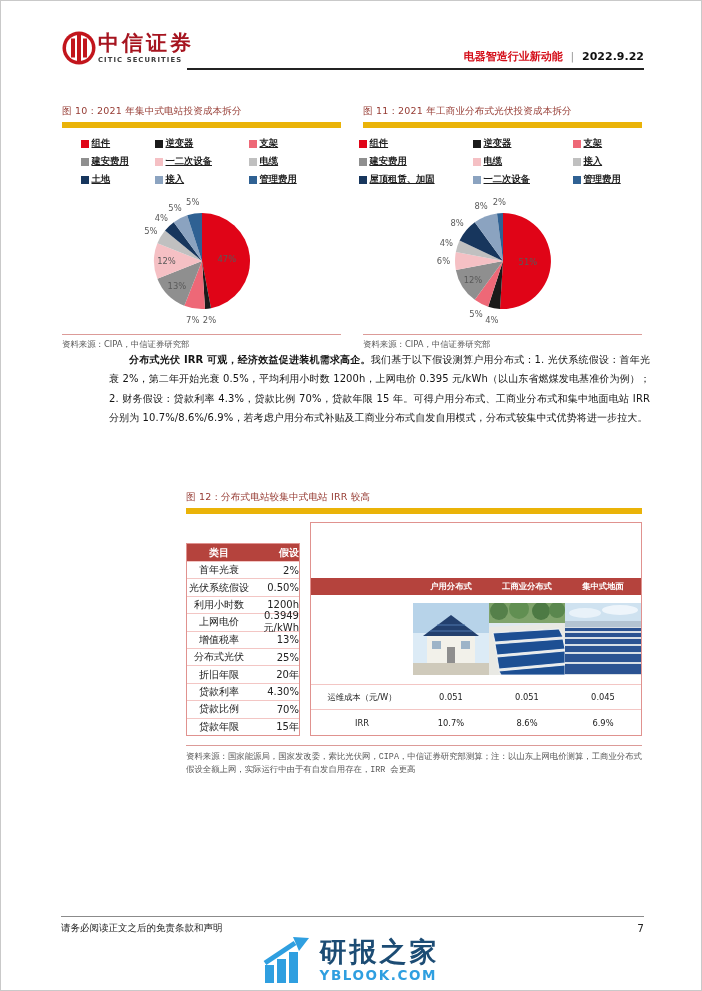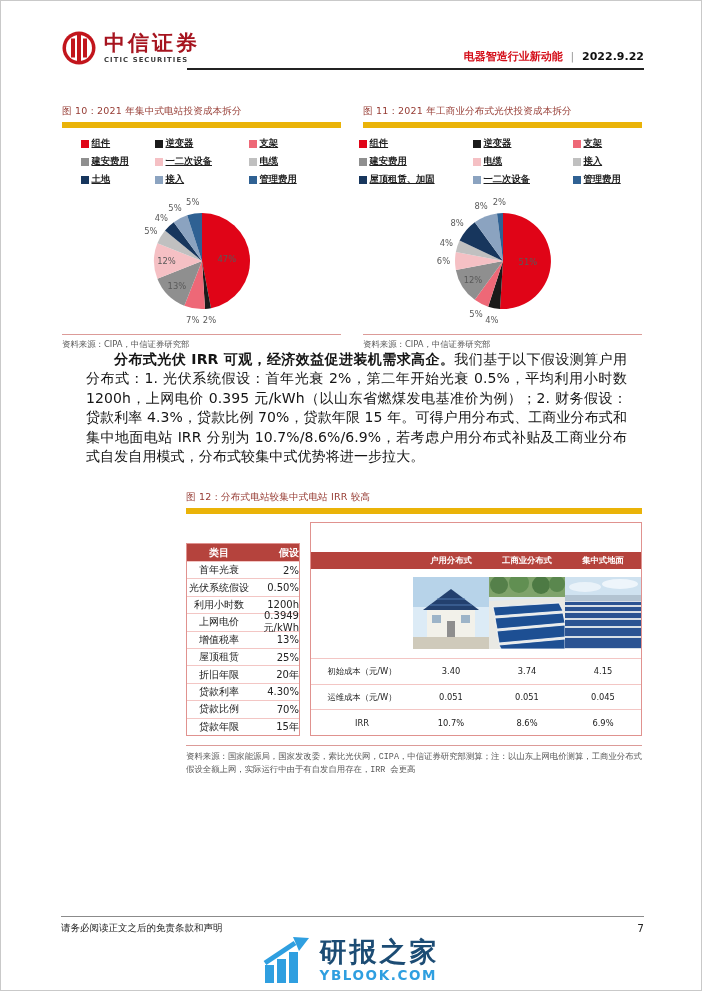--- a/index.html
+++ b/index.html
@@ -2,21 +2,21 @@
 <html><head>
 <meta charset="utf-8">
 <style>
   html,body{margin:0;padding:0;background:#9a9a9a;}
   .page{
     position:relative;width:702px;height:991px;margin:0 auto;background:#ffffff;
     border:1px solid #c9c9c9;box-sizing:border-box;overflow:hidden;
     font-family:"DejaVu Sans","Liberation Sans",sans-serif;color:#151515;
   }
   
-  .logo{position:absolute;left:60px;top:29px;display:flex;align-items:center;gap:7px;}
+  .logo{position:absolute;left:60px;top:29px;display:flex;align-items:center;gap:1px;}
   .logo-text{display:flex;flex-direction:column;line-height:1;}
   .logo-cn{font-size:21px;font-weight:700;color:#a6141f;letter-spacing:3px;}
   .logo-en{font-size:6.8px;font-weight:700;color:#3d3d3d;letter-spacing:1.1px;margin-top:3px;}
   .head-right{position:absolute;right:57px;top:48px;font-size:11px;font-weight:700;white-space:nowrap;}
   .ht-title{color:#d40d18;}
   .ht-sep{color:#9a9a9a;font-weight:400;padding:0 4px;}
   .ht-date{color:#111;}
   .head-rule{position:absolute;left:186px;right:57px;top:67px;border-top:2px solid #232323;}
   
   .figs{position:absolute;left:61px;top:104px;width:580px;display:flex;gap:22px;}
@@ -25,21 +25,21 @@
   .legend{margin:9px auto 0;display:grid;justify-content:center;column-gap:10px;row-gap:5px;font-size:9.3px;font-weight:700;color:#1e1e1e;text-decoration:underline;}
   .legend-10{grid-template-columns:64px 84px 74px;}
   .legend-11{grid-template-columns:104px 90px 74px;}
   .leg-item{display:flex;align-items:center;gap:3px;white-space:nowrap;}
   .leg-sw{width:8px;height:8px;flex:0 0 8px;display:inline-block;}
   .fig-pie{display:flex;justify-content:center;margin-top:3px;}
   svg.pie{width:200px;height:142px;}
   .pie-label{font-size:8.4px;fill:#595959;}
   .fig-src{margin-top:3px;border-top:1px solid #dc9b98;padding-top:4px;font-size:8.4px;color:#595959;}
   
-  .para{position:absolute;left:85px;top:349px;width:541px;font-size:14px;line-height:19.4px;
+  .para{position:absolute;left:108px;top:349px;width:541px;font-size:10px;line-height:19.4px;
         text-align:justify;color:#141414;text-indent:2em;letter-spacing:.1px;}
   .para .lead{font-weight:700;}
   
   .fig12{position:absolute;left:185px;top:490px;width:456px;}
   .f12-body{display:flex;gap:10px;margin-top:8px;}
   .ltab{width:157px;border:1px solid #e0928f;box-sizing:border-box;font-size:10px;color:#222;margin-top:21px;}
   .ltab .hrow{display:flex;background:#b5433d;color:#fff;font-weight:700;height:17px;align-items:center;}
   .ltab .row{display:flex;height:16.4px;align-items:center;border-top:1px solid #f3c6c4;}
   .ltab .c1{width:57%;text-align:center;}
   .ltab .c2{width:43%;text-align:right;}
@@ -240,21 +240,21 @@
           </div>
           <div class="row">
             <div class="c1">上网电价</div>
             <div class="c2">0.3949元/kWh</div>
           </div>
           <div class="row">
             <div class="c1">增值税率</div>
             <div class="c2">13%</div>
           </div>
           <div class="row">
-            <div class="c1">屋顶租赁</div>
+            <div class="c1">分布式光伏</div>
             <div class="c2">25%</div>
           </div>
           <div class="row">
             <div class="c1">折旧年限</div>
             <div class="c2">20年</div>
           </div>
           <div class="row">
             <div class="c1">贷款利率</div>
             <div class="c2">4.30%</div>
           </div>
@@ -319,26 +319,20 @@
                   <rect y="30" width="76" height="4"></rect>
                   <rect y="36" width="76" height="5"></rect>
                   <rect y="43" width="76" height="6"></rect>
                   <rect y="51" width="76" height="8"></rect>
                   <rect y="61" width="76" height="10"></rect>
                 </g>
               </svg>
             </div>
           </div>
           <div class="row">
-            <div>初始成本（元/W）</div>
-            <div>3.40</div>
-            <div>3.74</div>
-            <div>4.15</div>
-          </div>
-          <div class="row">
             <div>运维成本（元/W）</div>
             <div>0.051</div>
             <div>0.051</div>
             <div>0.045</div>
           </div>
           <div class="row">
             <div>IRR</div>
             <div>10.7%</div>
             <div>8.6%</div>
             <div>6.9%</div>

